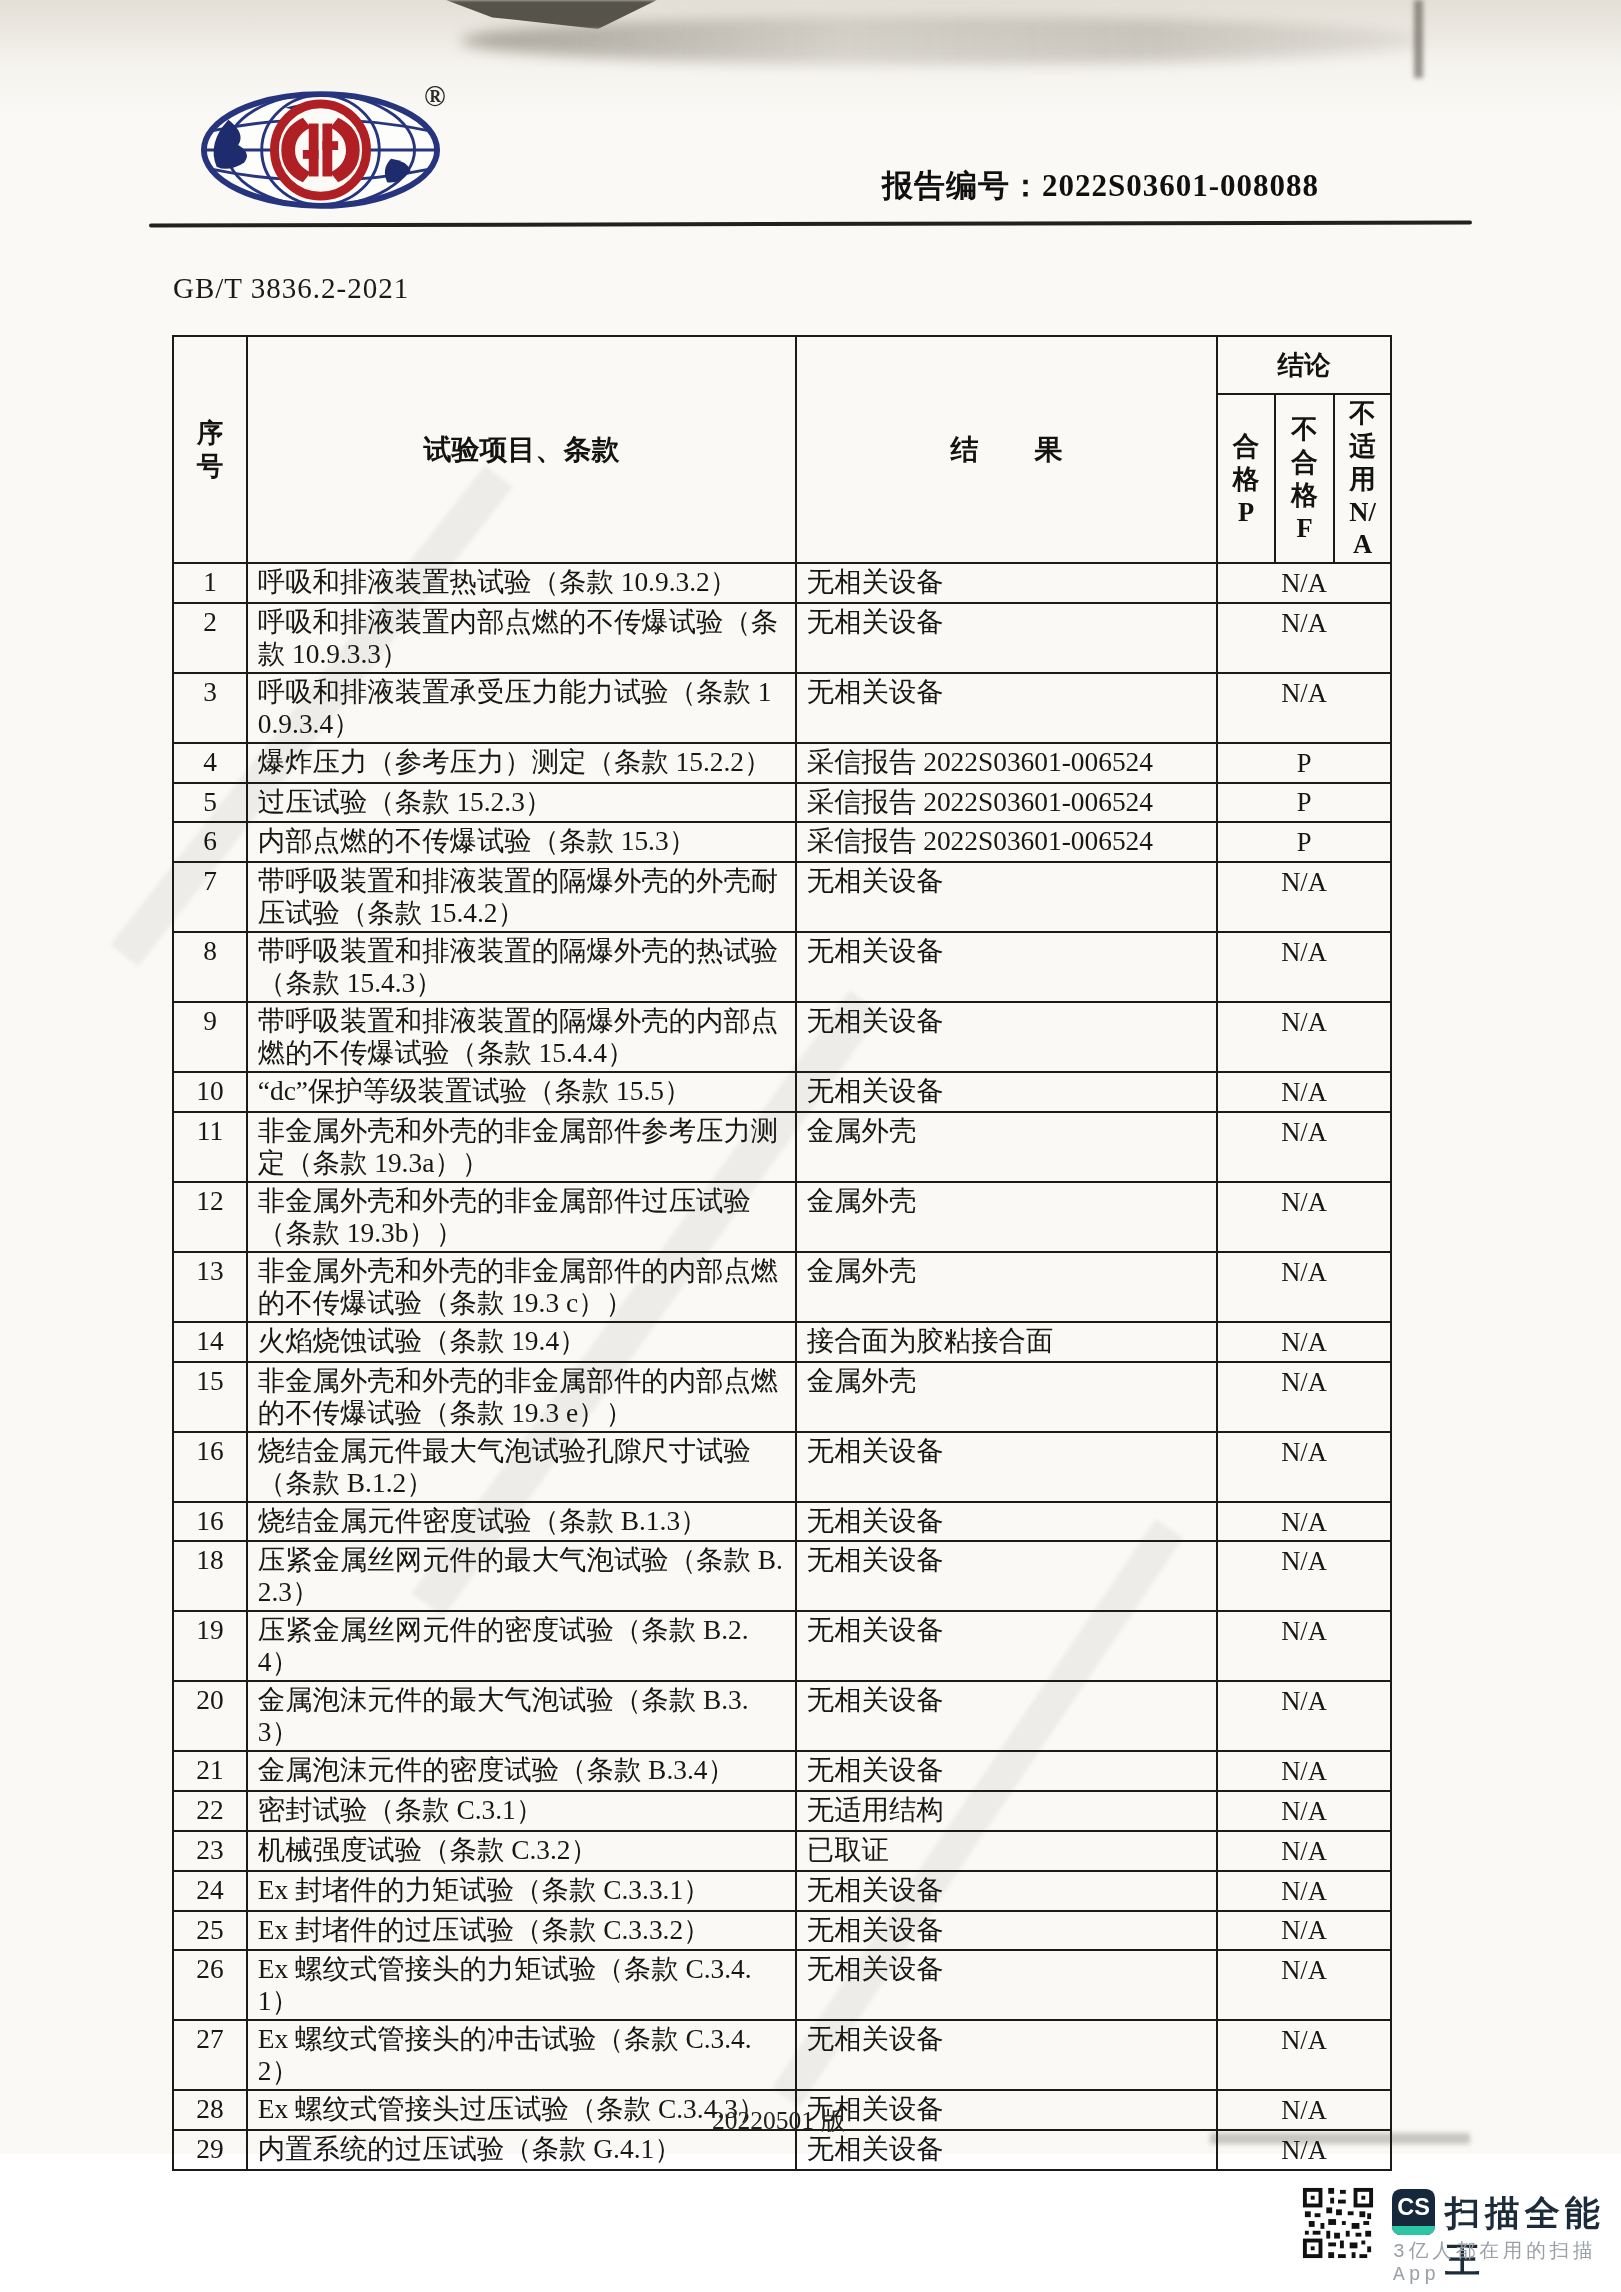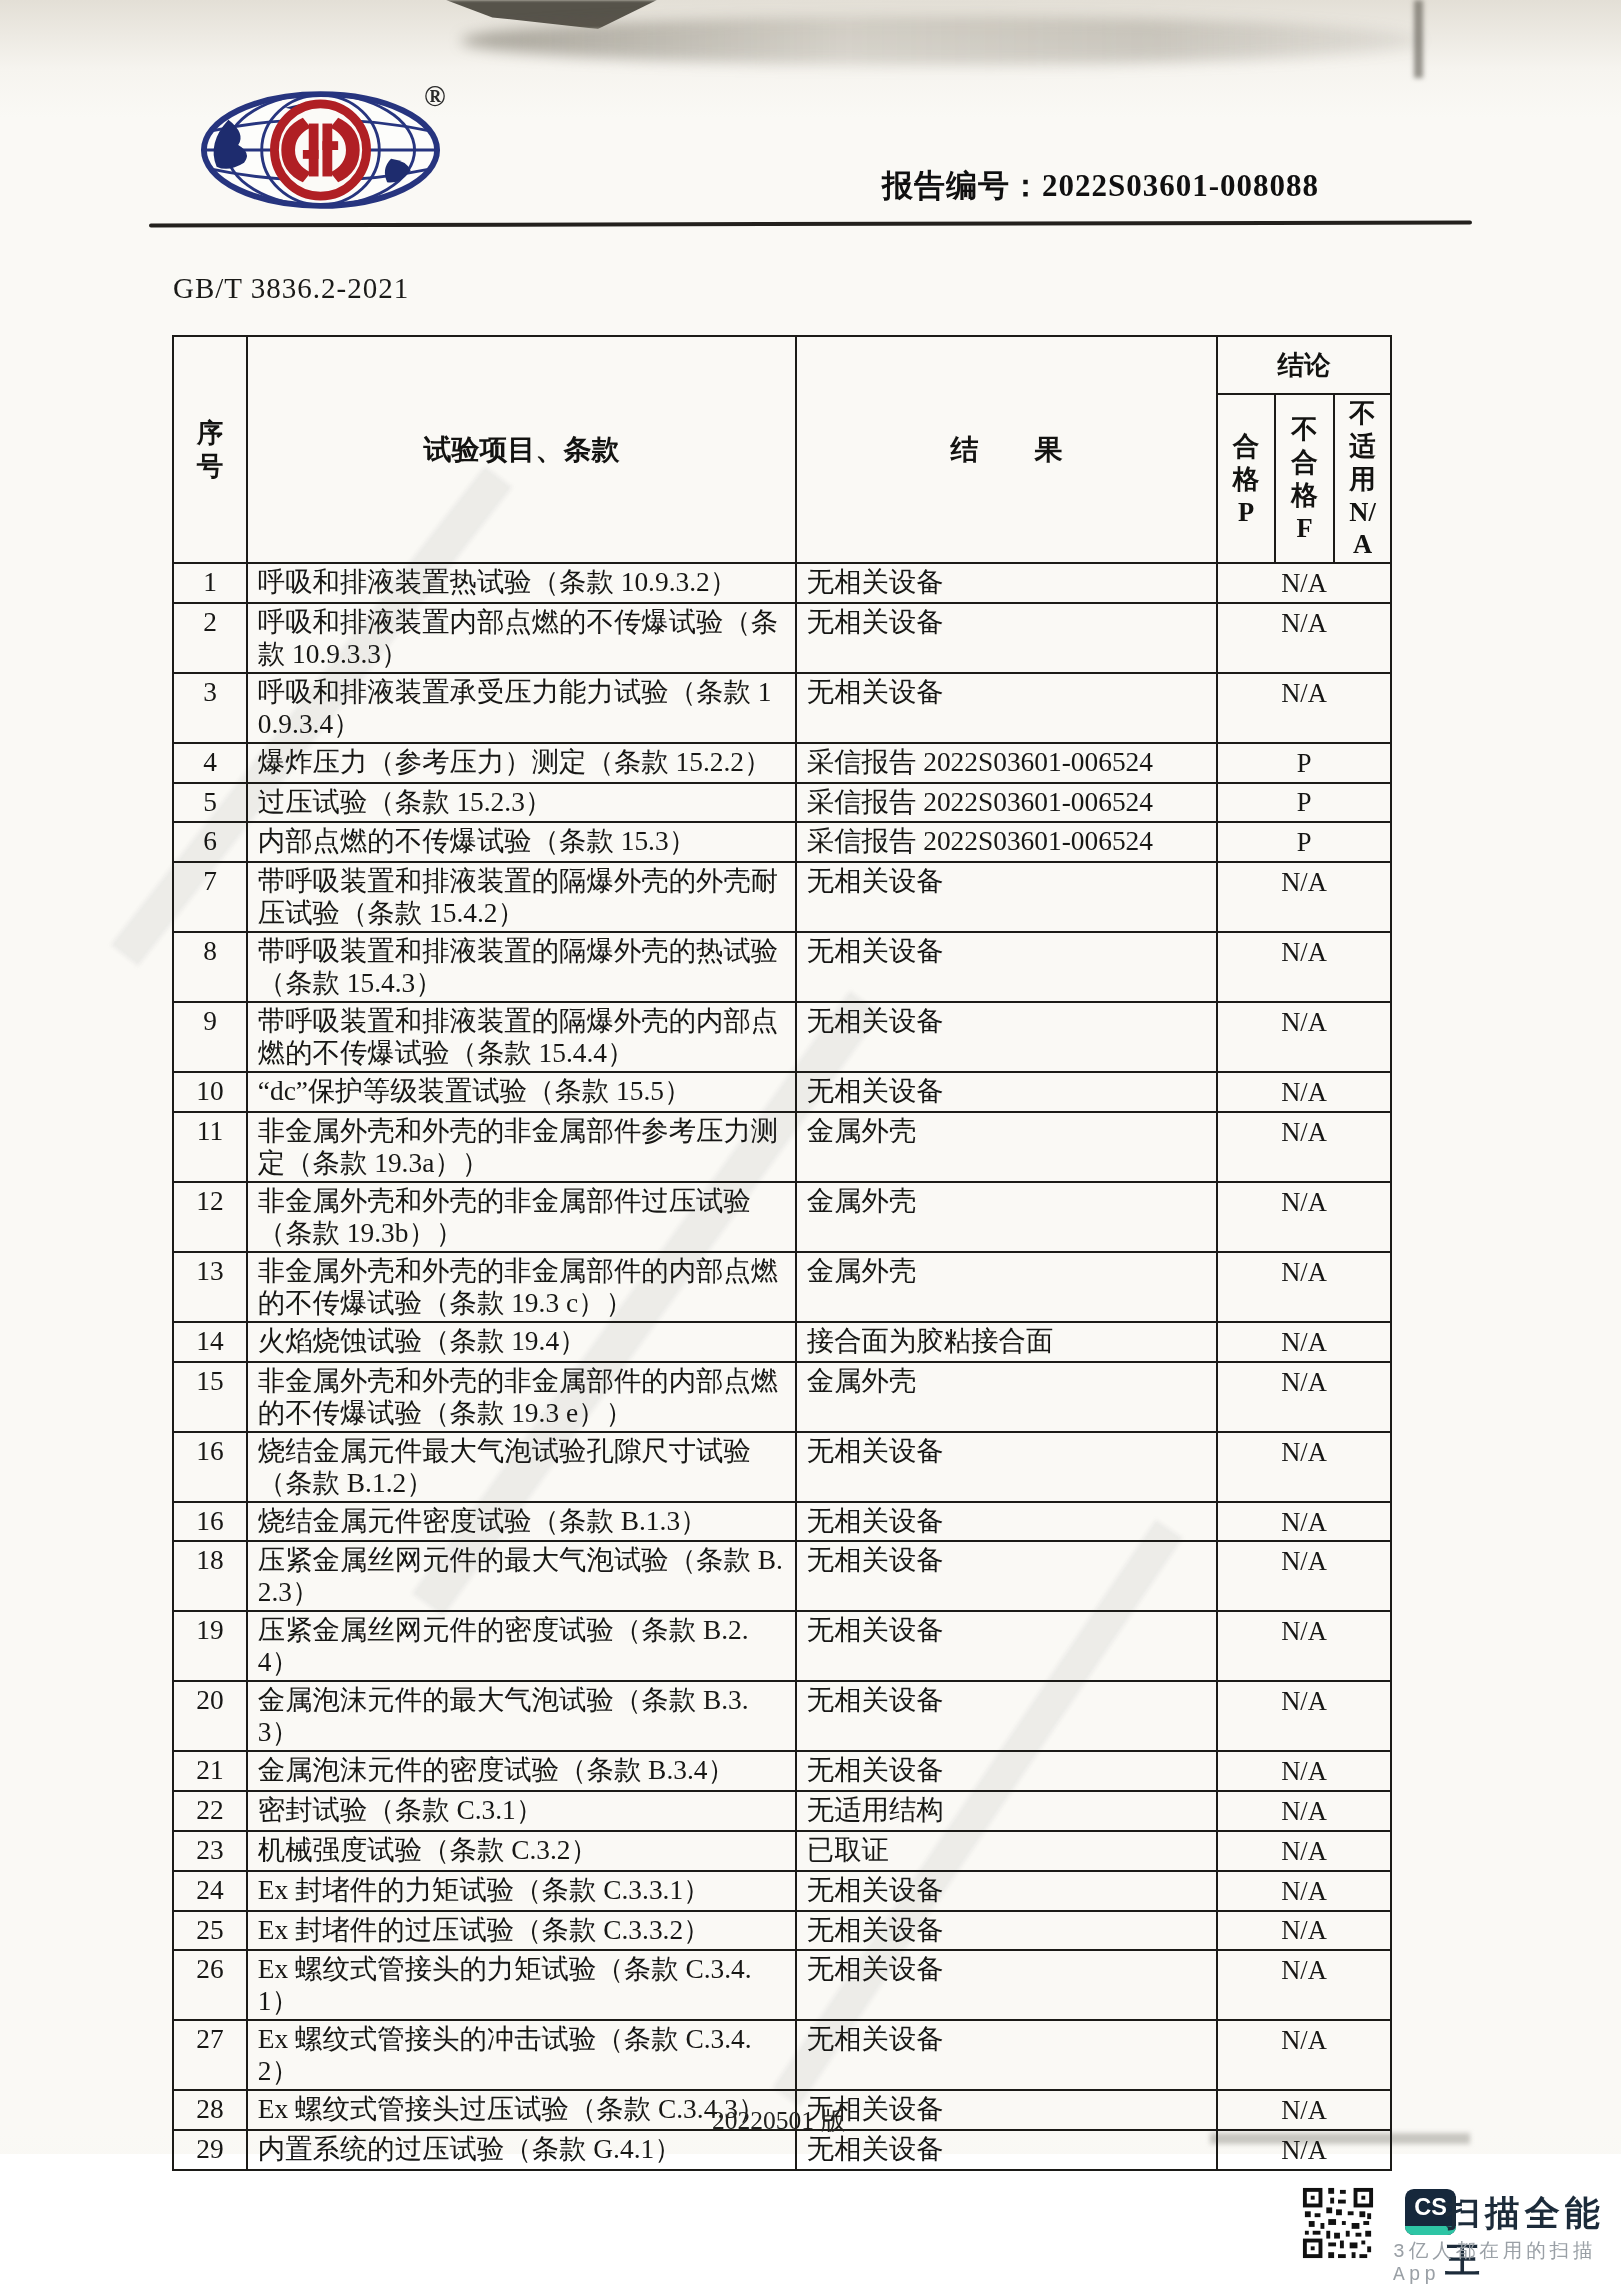--- a/index.html
+++ b/index.html
@@ -40,21 +40,21 @@
   .code-line{display:block;line-height:32px;}
   .tbl tbody tr{height:39px;}
   .tbl tbody td{font-size:27.4px;line-height:32px;padding:2px 9.8px 2px 9.8px;vertical-align:top;word-break:break-all;color:#171715;}
   .tbl tbody td[data-name="seq-cell"]{text-align:center;padding:2px 0;}
   .tbl tbody td[data-name="conclusion-cell"]{text-align:center;padding:2.9px 0;font-size:26.5px;}
   
   .page-num{position:absolute;left:0;top:2015px;width:1572px;text-align:center;font-size:27.4px;letter-spacing:2px;color:#1b1b19;}
   .version{position:absolute;left:0;top:2103px;width:1558px;text-align:center;font-size:25.5px;color:#22221f;}
   
   .qr{position:absolute;left:1301px;top:2184px;}
-  .cs-icon{position:absolute;left:1392px;top:2189px;width:51px;height:46px;border-radius:8.8px;background:#16283c;overflow:hidden;margin-left:13px;}
+  .cs-icon{position:absolute;left:1392px;top:2189px;width:43px;height:46px;border-radius:8.8px;background:#16283c;overflow:hidden;}
   .cs-icon span{display:block;text-align:center;color:#fff;font-family:"Liberation Sans",sans-serif;font-weight:bold;font-size:23.5px;line-height:37px;}
   .cs-icon i{position:absolute;left:0;bottom:0;width:100%;height:8.8px;background:#2ec5a5;}
   .cs-name{position:absolute;left:1445px;top:2190px;font-family:"Liberation Sans",sans-serif;font-weight:bold;font-size:35px;letter-spacing:4.9px;color:#1c2b3a;}
   .cs-tag{position:absolute;left:1393px;top:2237px;font-family:Liberation Mono, monospace;font-size:19.6px;letter-spacing:3.9px;color:#9aa0a6;}
 </style>
 </head>
 <body>
 
 <div class="page" data-name="scanned-report-page">
 

